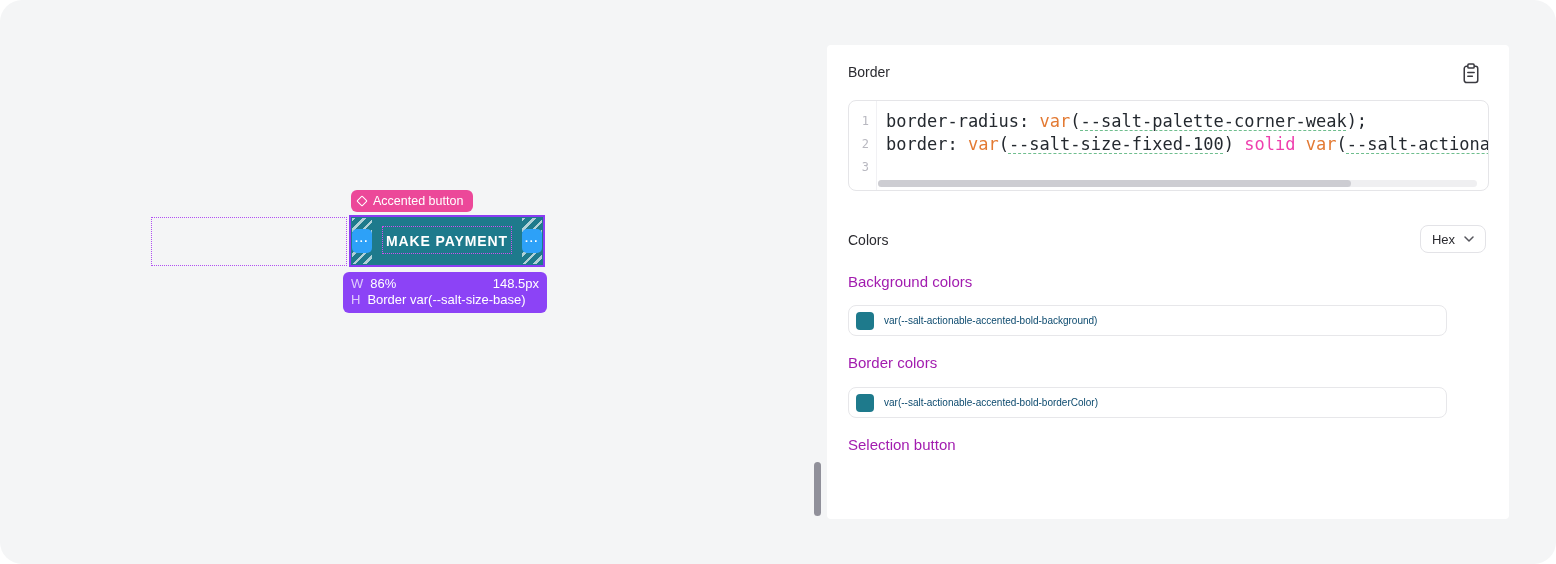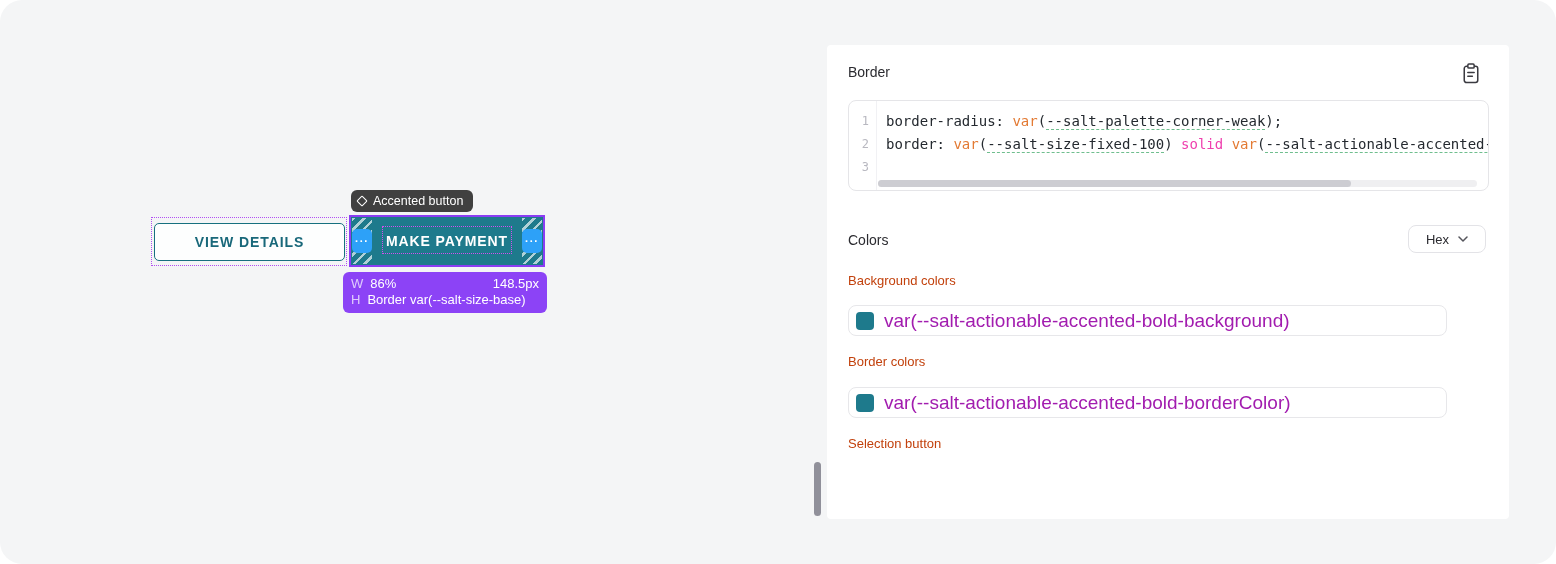--- a/index.html
+++ b/index.html
@@ -3,21 +3,21 @@
 <meta charset="utf-8">
 <style>
   * { margin:0; padding:0; box-sizing:border-box; }
   html,body { width:1556px; height:564px; background:#ffffff; font-family:"Liberation Sans", sans-serif; }
   .stage { position:relative; width:1556px; height:564px; background:#f4f5f6; border-radius:22px; overflow:hidden; }
 
   
   .sel-outline-view { position:absolute; left:151px; top:217px; width:196px; height:49px; border:1px dotted #b14ff2; pointer-events:none; }
   .btn-view { position:absolute; left:154px; top:223px; width:191px; height:38px; background:#fdfefe; border:1px solid #16707f; border-radius:5px; display:flex; align-items:center; justify-content:center; color:#19687a; font-size:14px; font-weight:700; letter-spacing:0.9px; cursor:pointer; }
 
-  .component-badge { position:absolute; left:351px; top:190px; height:22px; padding:0 10px 0 7px; background:#404040; border-radius:6px; display:flex; align-items:center; gap:7px; color:#ffffff; font-size:12.5px; }
+  .component-badge { position:absolute; left:351px; top:190px; height:22px; padding:0 10px 0 7px; background:#ec4899; border-radius:6px; display:flex; align-items:center; gap:7px; color:#ffffff; font-size:12.5px; }
   .diamond { width:8px; height:8px; border:1.5px solid #ffffff; transform:rotate(45deg); border-radius:1px; display:inline-block; }
 
   .sel-frame { position:absolute; left:349px; top:215px; width:196px; height:52px; border:2px solid #8a3df3; background:#1e7a8c; }
   .hatch { position:absolute; width:20px; height:21px; background:repeating-linear-gradient(135deg, rgba(255,255,255,0.65) 0px, rgba(255,255,255,0.65) 2.5px, transparent 2.5px, transparent 7.5px); }
   .hatch.tl { left:1px; top:1px; } .hatch.tr { right:1px; top:1px; }
   .hatch.bl { left:1px; bottom:1px; } .hatch.br { right:1px; bottom:1px; }
   .drag-handle { position:absolute; top:50%; transform:translateY(-50%); width:20px; height:24px; background:#2da1f8; border-radius:5px; color:#fff; display:flex; align-items:center; justify-content:center; font-size:11px; font-weight:700; letter-spacing:1px; cursor:grab; }
   .drag-handle.left { left:1px; } .drag-handle.right { right:1px; }
   .inner-dotted { position:absolute; left:31px; top:9px; right:31px; bottom:11px; border:1px dotted #d44ef0; pointer-events:none; }
   .btn-make-label { position:absolute; inset:0; display:flex; align-items:center; justify-content:center; color:#ffffff; font-size:14px; font-weight:700; letter-spacing:0.9px; cursor:pointer; }
@@ -32,42 +32,41 @@
   .v-scrollbar { position:absolute; left:814px; top:462px; width:7px; height:54px; background:#90909a; border-radius:4px; cursor:pointer; }
 
   .section-title { position:absolute; left:21px; font-size:14px; color:#2b2b30; }
   .copy-btn { position:absolute; right:27px; top:16px; width:22px; height:24px; background:none; border:none; cursor:pointer; display:flex; align-items:center; justify-content:center; }
 
   .code-block { position:absolute; left:21px; top:55px; width:641px; height:91px; border:1px solid #e5e5e8; border-radius:8px; overflow:hidden; background:#ffffff; }
   .code-inner { display:flex; height:100%; }
   .gutter { width:27px; padding-top:9px; text-align:right; }
   .gutter .ln { font-family:"DejaVu Sans Mono", monospace; font-size:12px; line-height:23px; color:#b8b8c0; padding-right:7px; }
   .code-lines { flex:1; padding:9px 0 0 9px; overflow:hidden; border-left:1px solid #f1f1f4; }
-  .code-line { font-family:"DejaVu Sans Mono", monospace; font-size:14px; line-height:23px; white-space:pre; color:#24292f; }
+  .code-line { font-family:"DejaVu Sans Mono", monospace; font-size:17px; line-height:23px; white-space:pre; color:#24292f; }
   .tk-kw { color:#e37a33; }
   .tk-val { color:#ef3fae; }
   .tk-cssvar { text-decoration:underline dashed #6fbe8e; text-underline-offset:3px; text-decoration-thickness:1px; }
   .h-scroll-track { position:absolute; left:29px; right:11px; bottom:3px; height:7px; border-radius:4px; background:#efeff1; }
   .h-scroll-thumb { width:79%; height:100%; background:#cdcdd2; border-radius:4px; cursor:pointer; }
 
-  .hex-dropdown { position:absolute; right:23px; top:180px; height:28px; padding:0 17px; background:#fff; border:1px solid #e3e3e7; border-radius:8px; display:flex; align-items:center; gap:9px; font-size:13px; color:#2b2b30; cursor:pointer; }
+  .hex-dropdown { position:absolute; right:23px; top:180px; height:28px; padding:0 11px; background:#fff; border:1px solid #e3e3e7; border-radius:8px; display:flex; align-items:center; gap:9px; font-size:13px; color:#2b2b30; cursor:pointer; }
 
-  .group-label { position:absolute; left:21px; font-size:13px; color:#c2410c; }
+  .group-label { position:absolute; left:21px; font-size:15px; color:#a21caf; }
   .color-row { position:absolute; left:21px; width:599px; height:31px; border:1px solid #e7e7ea; border-radius:8px; background:#fff; display:flex; align-items:center; gap:10px; padding-left:7px; cursor:pointer; }
   .swatch { width:18px; height:18px; border-radius:4px; flex:0 0 auto; }
   .swatch.bordered { box-shadow:inset 0 0 0 1px #dcdce0; }
-  .color-value { font-size:19px; color:#a21caf; }
+  .color-value { font-size:10px; color:#0c4a6e; }
 </style>
 </head>
 <body>
 
 <div class="stage">
 
   <div class="sel-outline-view"></div>
-  <div class="btn-view">VIEW DETAILS</div>
 
   <div class="component-badge">
     <span class="diamond"></span>
     <span>Accented button</span>
   </div>
 
   <div class="sel-frame">
     <div class="hatch tl"></div>
     <div class="hatch tr"></div>
     <div class="hatch bl"></div>

